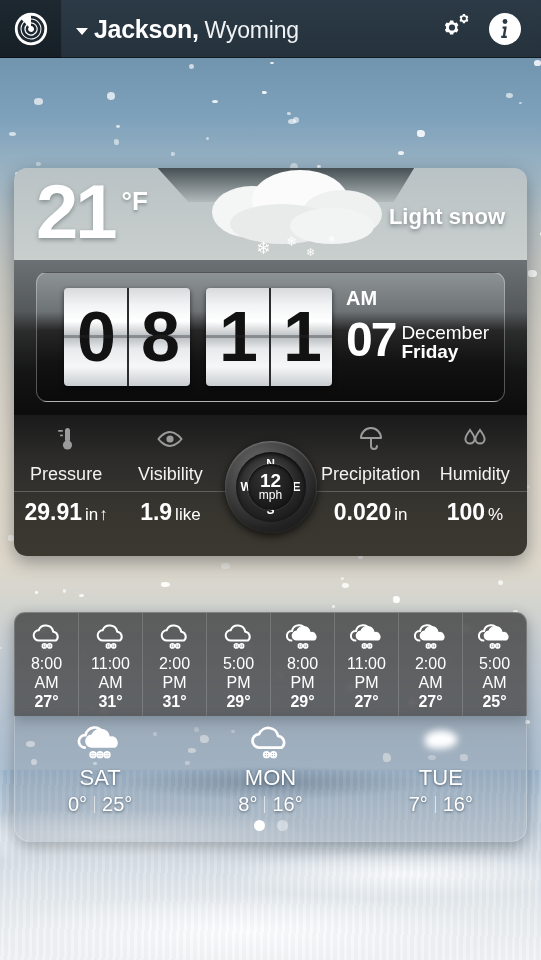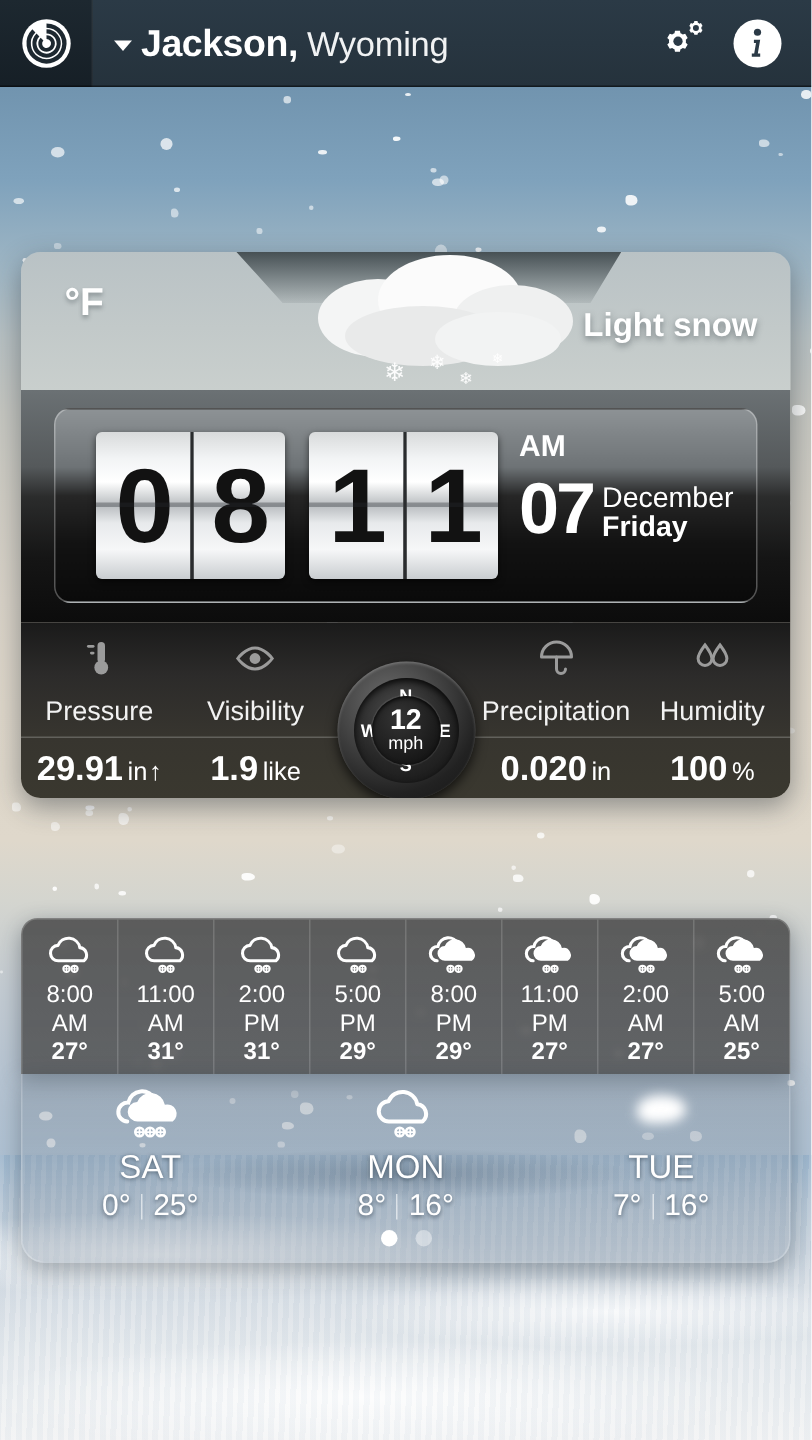--- a/index.html
+++ b/index.html
@@ -235,21 +235,21 @@
   .date-line { display: flex; align-items: flex-end; gap: 6px; margin-top: 6px; }
   .day-num { font-size: 48px; font-weight: bold; line-height: 44px; letter-spacing: -2px; }
   .md { display: flex; flex-direction: column; line-height: 19px; padding-bottom: 1px; }
   .month { font-size: 19px; font-weight: normal; }
   .weekday { font-size: 19px; font-weight: bold; }
 
   
   .metrics {
     position: relative;
     background: linear-gradient(to bottom, #1a1a1a 0%, #2c2b2a 30%, #37352f 65%, #3a382f 100%);
-    padding: 9px 0 0 0;
+    padding: 9px 0 24px 0;
   }
   .metric-icons {
     display: flex; height: 34px; align-items: center;
   }
   .metric-labels {
     display: flex; height: 34px; align-items: center;
     border-bottom: 1px solid rgba(255,255,255,.22);
   }
   .metric-values {
     display: flex; height: 40px; align-items: center;
@@ -628,20 +628,21 @@
       </svg>
     </div>
   </div>
 
   <div class="main-card">
 
     <div class="hero">
       <div class="hero-dark"></div>
 
       <div class="temp-block">
+        <span class="temp-value">21</span>
         <span class="temp-unit">°F</span>
       </div>
 
       <svg class="hero-cloud" viewBox="0 0 230 96">
         <ellipse cx="70" cy="44" rx="40" ry="26" fill="#f4f5f5"></ellipse>
         <ellipse cx="118" cy="32" rx="48" ry="30" fill="#fbfbfb"></ellipse>
         <ellipse cx="160" cy="46" rx="40" ry="24" fill="#eff0f0"></ellipse>
         <ellipse cx="100" cy="56" rx="52" ry="20" fill="#e9eaea"></ellipse>
         <ellipse cx="150" cy="58" rx="42" ry="18" fill="#f2f3f3"></ellipse>
         <g fill="#ffffff" opacity=".95">

